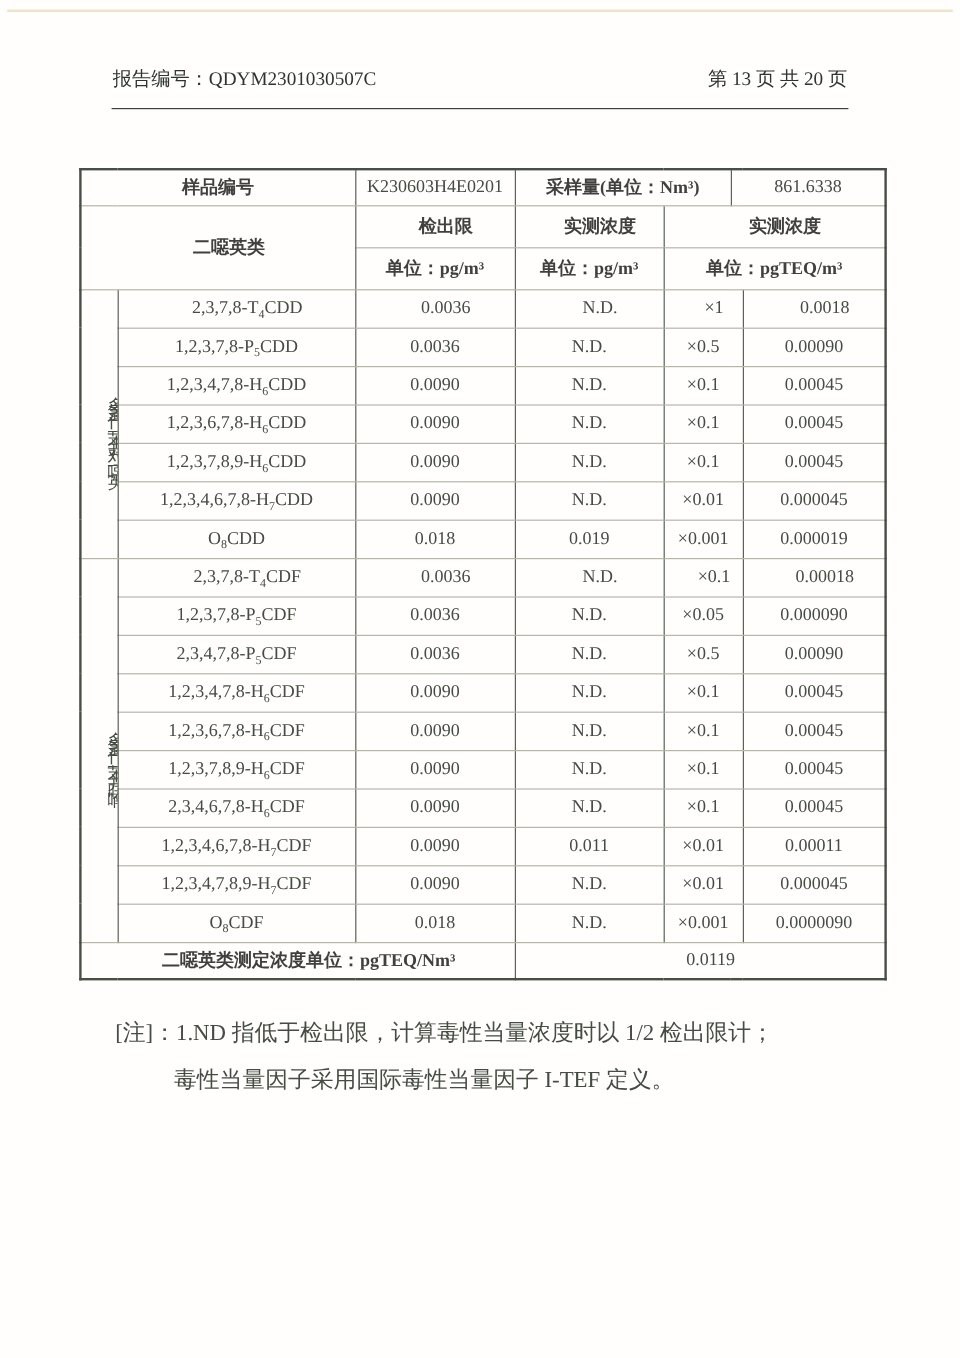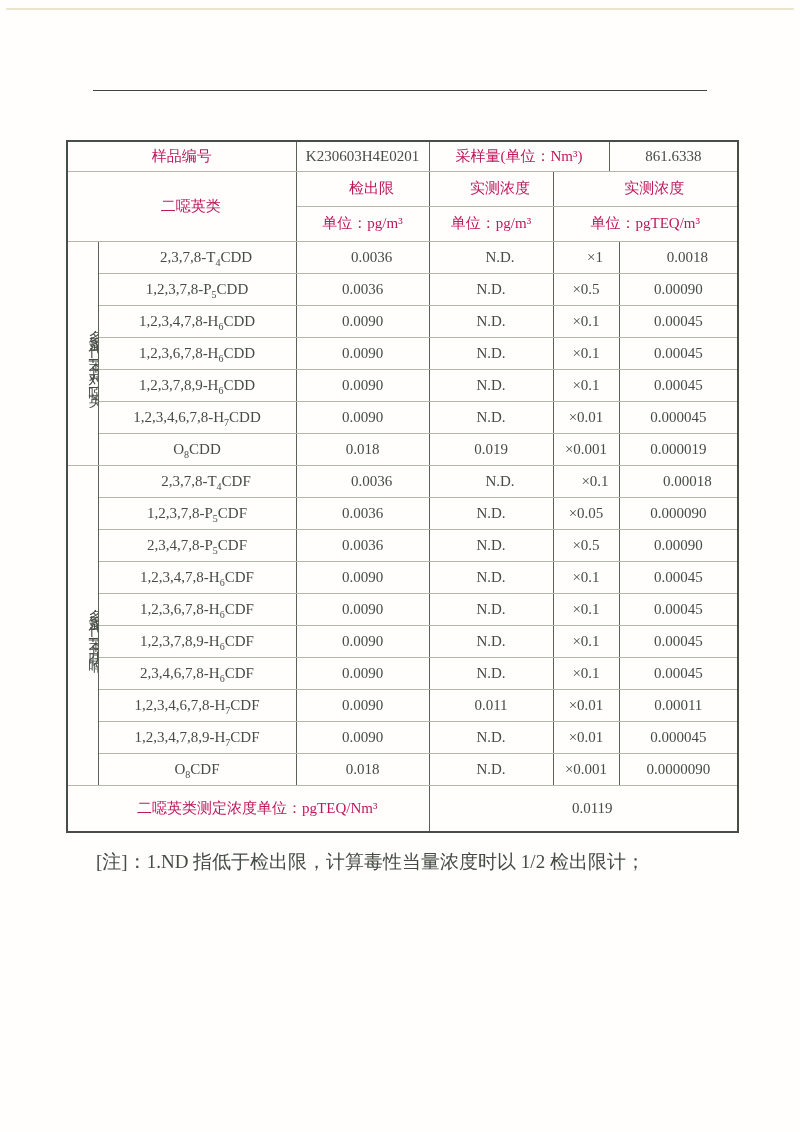--- a/index.html
+++ b/index.html
@@ -47,22 +47,22 @@
     border-left:1.5px solid var(--line-dark);
     border-right:1.5px solid var(--line-dark);
     text-align:center;vertical-align:middle;
     padding:0 2px;overflow:hidden;white-space:nowrap;
   }
   table.results{border:2px solid var(--border-dark);}
   table.results tr.strong-top>td{border-top:1.8px solid var(--line-dark);padding-left:20px;}
   tr.r-sample{height:30px;}
   tr.r-head{height:35px;}
   tr.r-data{height:32px;}
-  tr.r-total{height:47px;}
-  .bold{font-weight:normal;color:#be185d;margin-left:12px;}
+  tr.r-total{height:31px;}
+  .bold{font-weight:bold;color:#404040;margin-left:12px;}
   td sub{font-size:10px;line-height:0;}
   .group-cell{padding:0;}
   .vtext{
     writing-mode:vertical-rl;text-orientation:upright;
     margin:0 auto;letter-spacing:7px;font-size:15px;line-height:1;
     color:var(--ink);
   }
   .notes{
     position:absolute;top:842px;left:96px;width:620px;
     font-size:19px;color:var(--ink);
@@ -71,20 +71,24 @@
   .note-line:nth-child(2){padding-left:49px;}
   .note-line:nth-child(3){padding-left:34px;}
 </style>
 </head>
 <body>
 
 <div class="page">
 
   <div class="scan-line"></div>
 
+  <div class="report-line">
+    <span><span>报告编号：</span><span>QDYM2301030507C</span></span>
+    <span>第 13 页 共 20 页</span>
+  </div>
 
   <div class="header-rule"></div>
 
 
   <table class="results">
     <colgroup>
       <col style="width:31px">
         <col style="width:198px">
         <col style="width:133px">
       <col style="width:124px">
@@ -242,15 +246,16 @@
       <tbody>
         <tr class="r-total strong-top">
         <td colspan="3" class="bold">二噁英类测定浓度单位：pgTEQ/Nm³</td>
         <td colspan="4">0.0119</td>
       </tr>
     </tbody>
   </table>
 
   <div class="notes">
     <div class="note-line">[注]：1.ND 指低于检出限，计算毒性当量浓度时以 1/2 检出限计；</div>
+    <div class="note-line">毒性当量因子采用国际毒性当量因子 I-TEF 定义。</div>
   </div>
 
 </div>
 
 </body></html>

